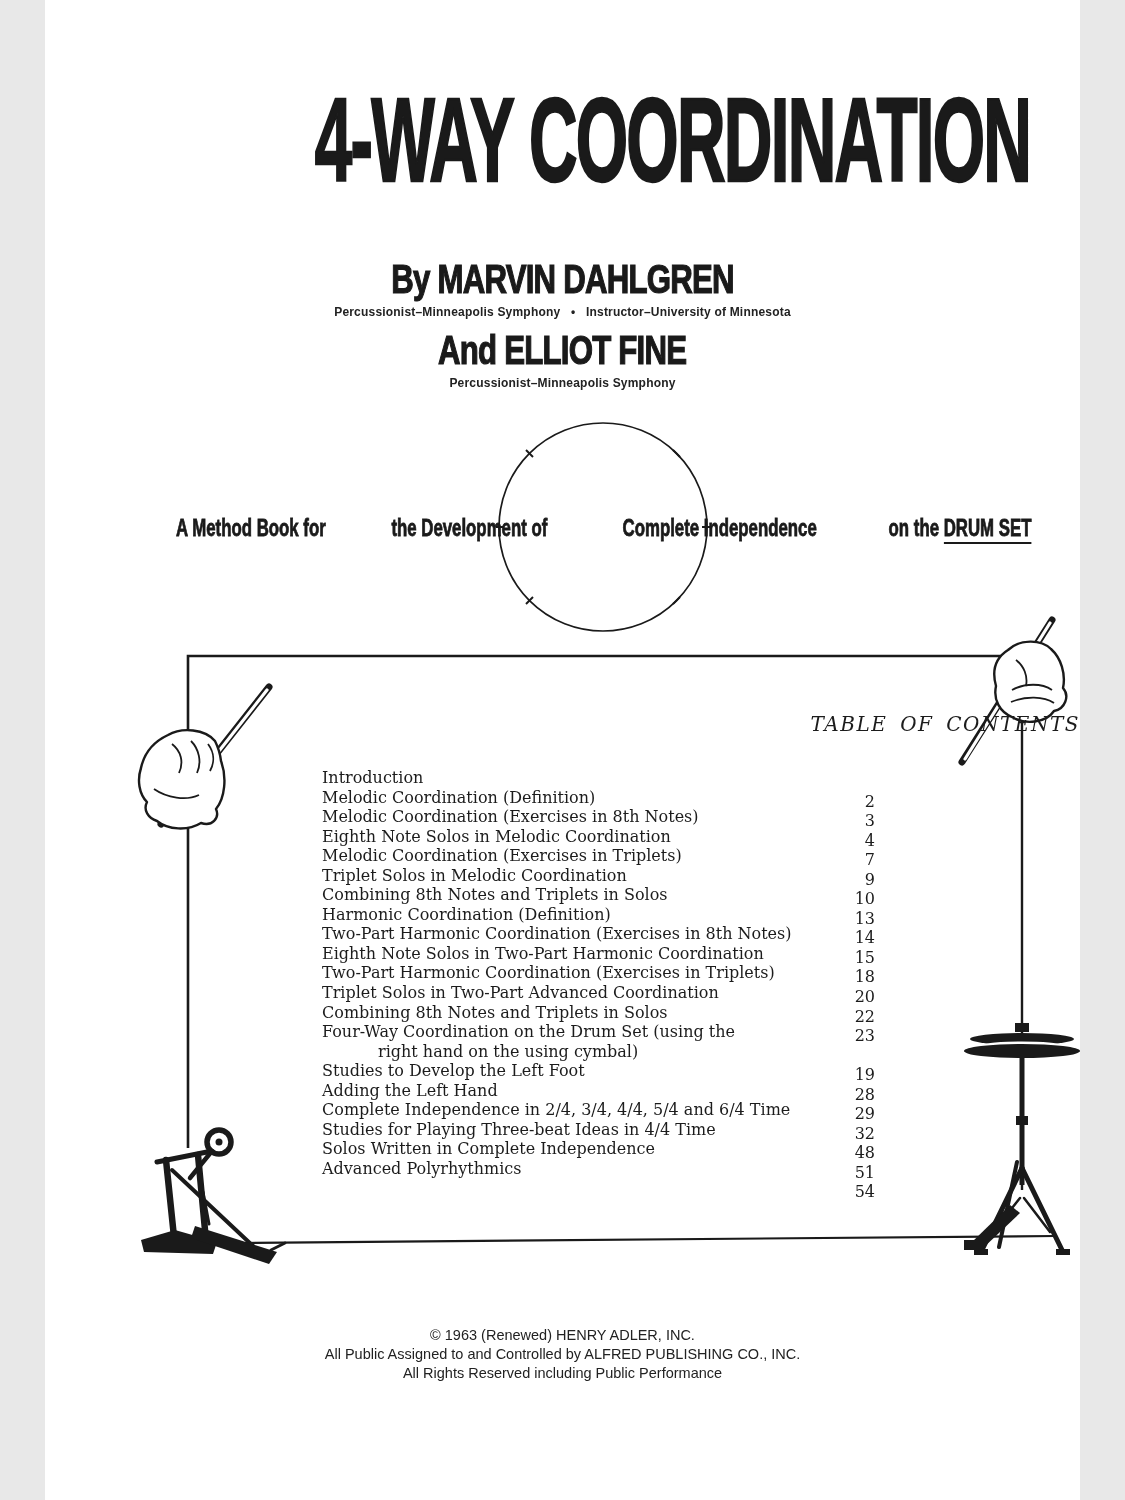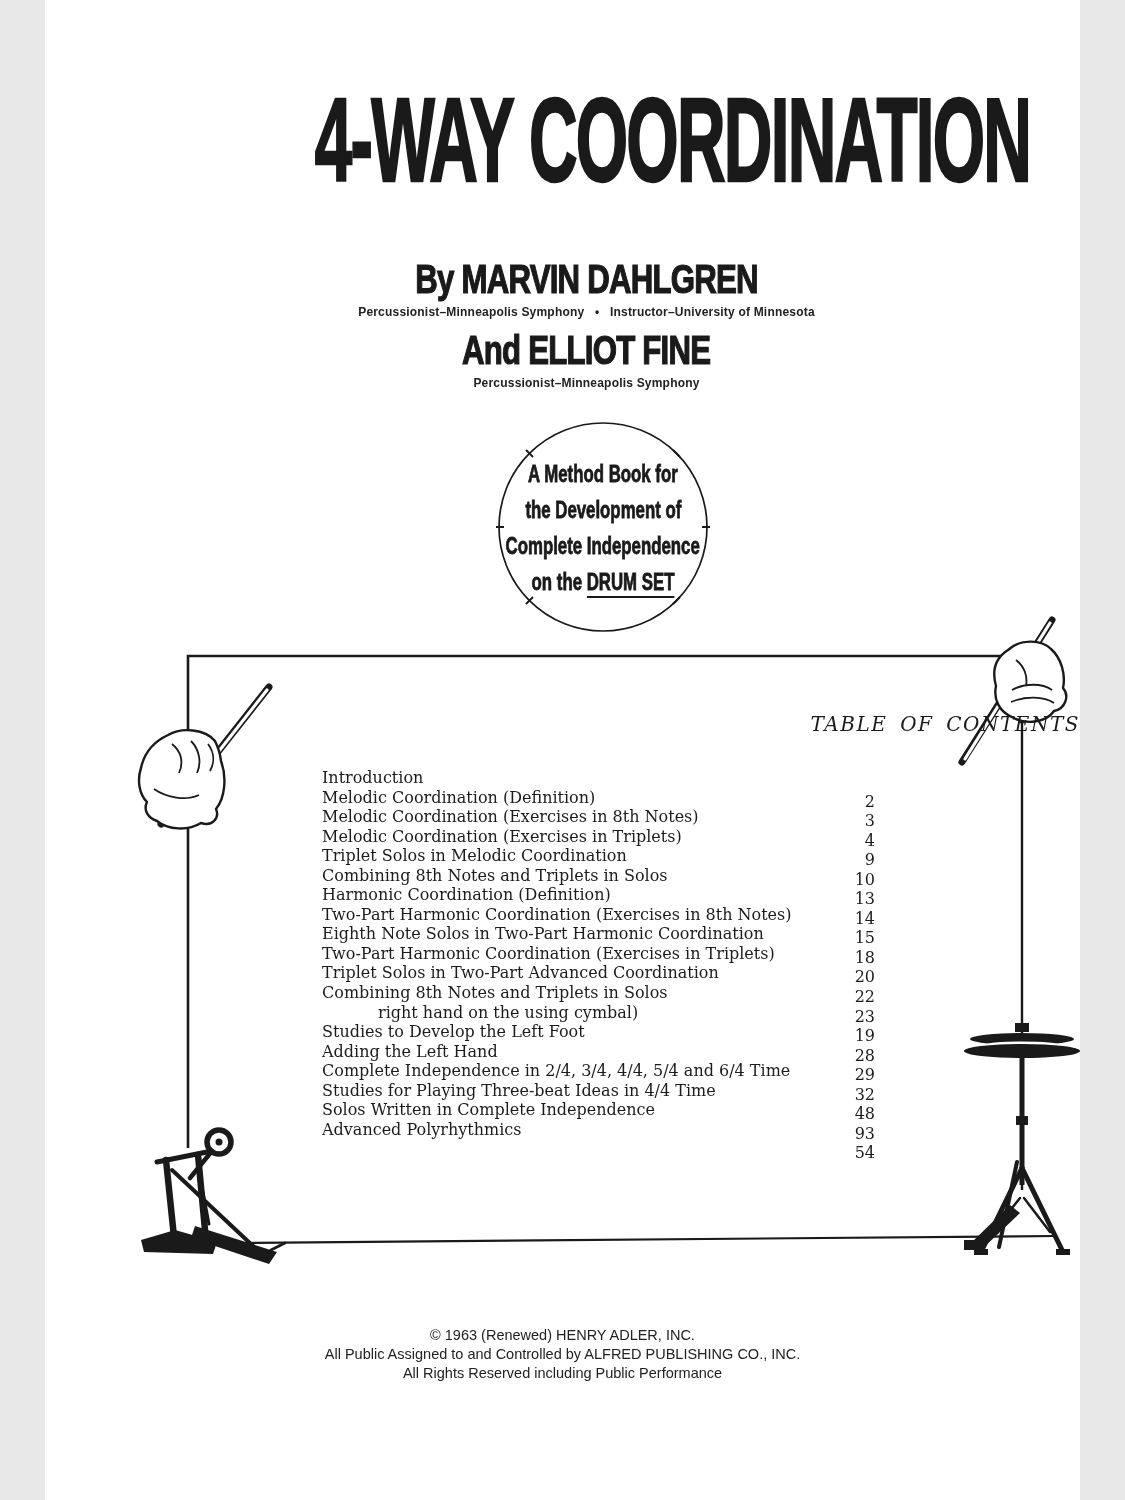--- a/index.html
+++ b/index.html
@@ -25,21 +25,20 @@
     letter-spacing: -3px;
     white-space: nowrap;
     transform: scaleX(0.57);
     -webkit-text-stroke: 2.5px #1a1a1a;
     color: #1a1a1a;
   }
   
   .authors {
     position: absolute; top: 256px; left: 0; width: 100%;
     text-align: center;
-    padding-left: 24px;
   }
   .author-name {
     display: inline-block;
     font-weight: bold;
     font-size: 40px;
     letter-spacing: -1px;
     white-space: pre;
     transform: scaleX(0.78);
     -webkit-text-stroke: 1.2px #1a1a1a;
     line-height: 46px;
@@ -55,21 +54,21 @@
     color: #222;
   }
   
   .badge {
     position: absolute; top: 420px; left: 451px;
     width: 214px; height: 214px;
   }
   .badge svg { position: absolute; top: 0; left: 0; }
   .badge-text {
     position: absolute; inset: 0;
-    display: flex; flex-direction: column;
+    display: flex; flex-direction: row;
     align-items: center; justify-content: center;
     text-align: center;
     padding-top: 2px;
   }
   .badge-line {
     display: block;
     font-weight: bold;
     font-size: 24px;
     white-space: pre;
     line-height: 36px;
@@ -250,20 +249,25 @@
         <span class="toc-title">Melodic Coordination (Definition)</span>
         <span class="toc-leader"></span>
         <span class="toc-page">3</span>
       </div>
       <div class="toc-row">
         <span class="toc-title">Melodic Coordination (Exercises in 8th Notes)</span>
         <span class="toc-leader"></span>
         <span class="toc-page">4</span>
       </div>
       <div class="toc-row">
+        <span class="toc-title">Eighth Note Solos in Melodic Coordination</span>
+        <span class="toc-leader"></span>
+        <span class="toc-page">7</span>
+      </div>
+      <div class="toc-row">
         <span class="toc-title">Melodic Coordination (Exercises in Triplets)</span>
         <span class="toc-leader"></span>
         <span class="toc-page">9</span>
       </div>
       <div class="toc-row">
         <span class="toc-title">Triplet Solos in Melodic Coordination</span>
         <span class="toc-leader"></span>
         <span class="toc-page">10</span>
       </div>
       <div class="toc-row">
@@ -293,20 +297,23 @@
       </div>
       <div class="toc-row">
         <span class="toc-title">Triplet Solos in Two-Part Advanced Coordination</span>
         <span class="toc-leader"></span>
         <span class="toc-page">22</span>
       </div>
       <div class="toc-row">
         <span class="toc-title">Combining 8th Notes and Triplets in Solos</span>
         <span class="toc-leader"></span>
         <span class="toc-page">23</span>
+      </div>
+      <div class="toc-row">
+        <span class="toc-title">Four-Way Coordination on the Drum Set (using the</span>
       </div>
       <div class="toc-row indent">
         <span class="toc-title">right hand on the using cymbal)</span>
         <span class="toc-leader"></span>
         <span class="toc-page">19</span>
       </div>
       <div class="toc-row">
         <span class="toc-title">Studies to Develop the Left Foot</span>
         <span class="toc-leader"></span>
         <span class="toc-page">28</span>
@@ -322,21 +329,21 @@
         <span class="toc-page">32</span>
       </div>
       <div class="toc-row">
         <span class="toc-title">Studies for Playing Three-beat Ideas in 4/4 Time</span>
         <span class="toc-leader"></span>
         <span class="toc-page">48</span>
       </div>
       <div class="toc-row">
         <span class="toc-title">Solos Written in Complete Independence</span>
         <span class="toc-leader"></span>
-        <span class="toc-page">93</span>
+        <span class="toc-page">51</span>
       </div>
       <div class="toc-row">
         <span class="toc-title">Advanced Polyrhythmics</span>
         <span class="toc-leader"></span>
         <span class="toc-page">54</span>
       </div>
     </div>
 
   <div class="footer">
     <div>© 1963 (Renewed) HENRY ADLER, INC.</div>

